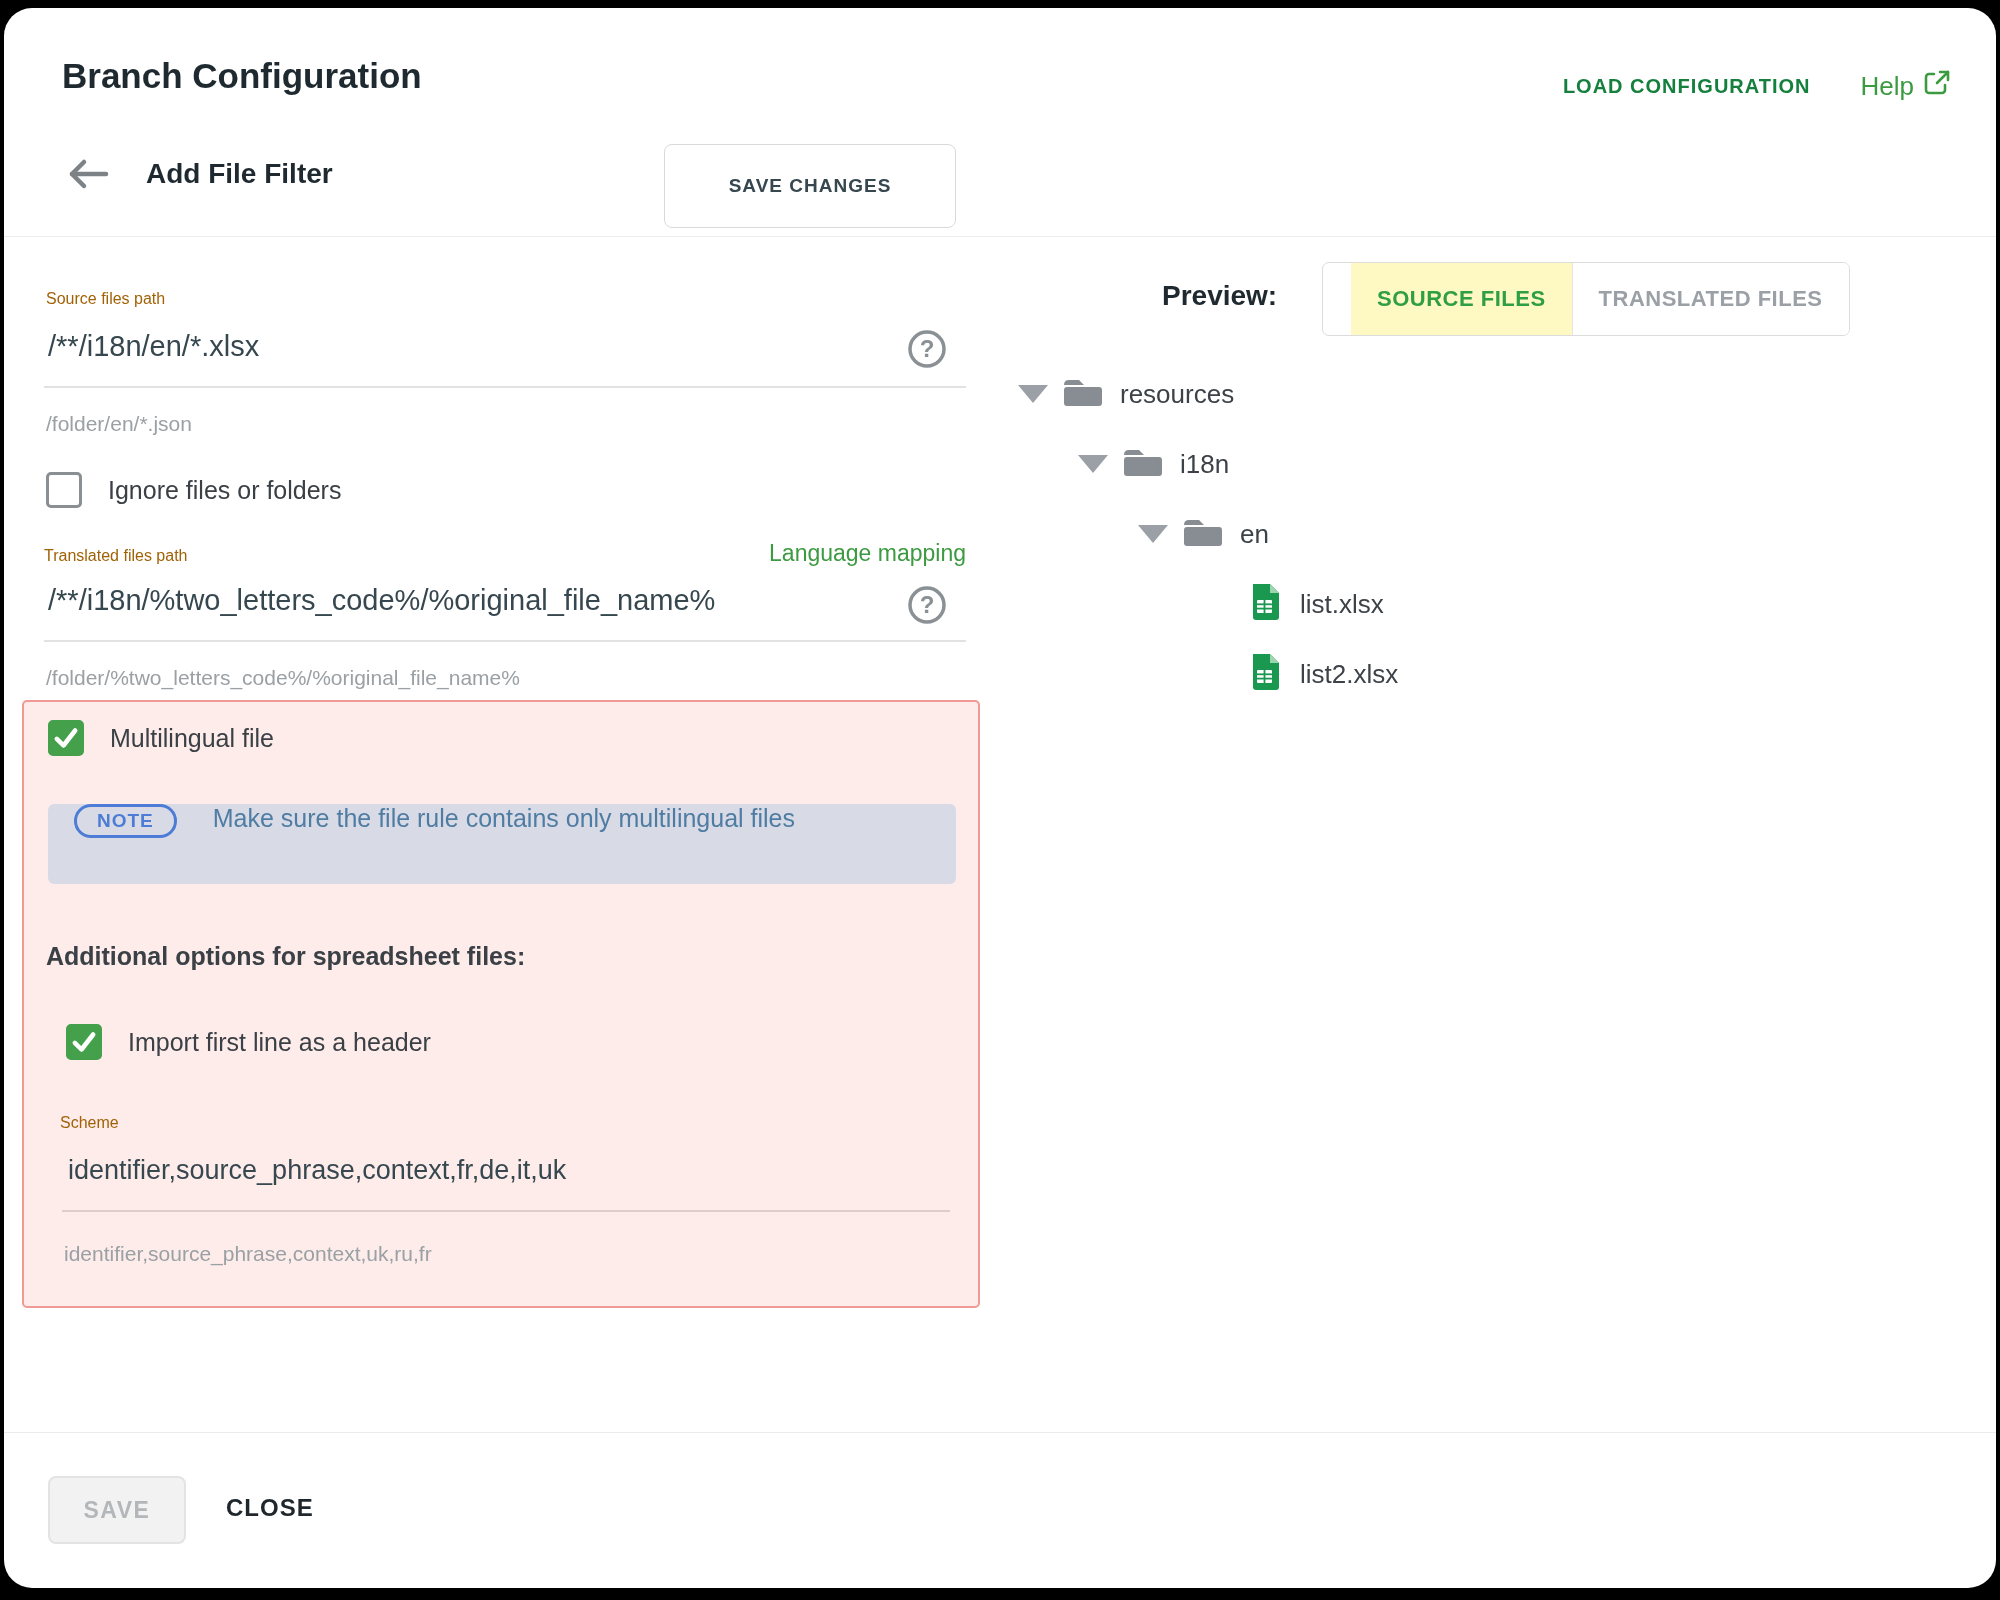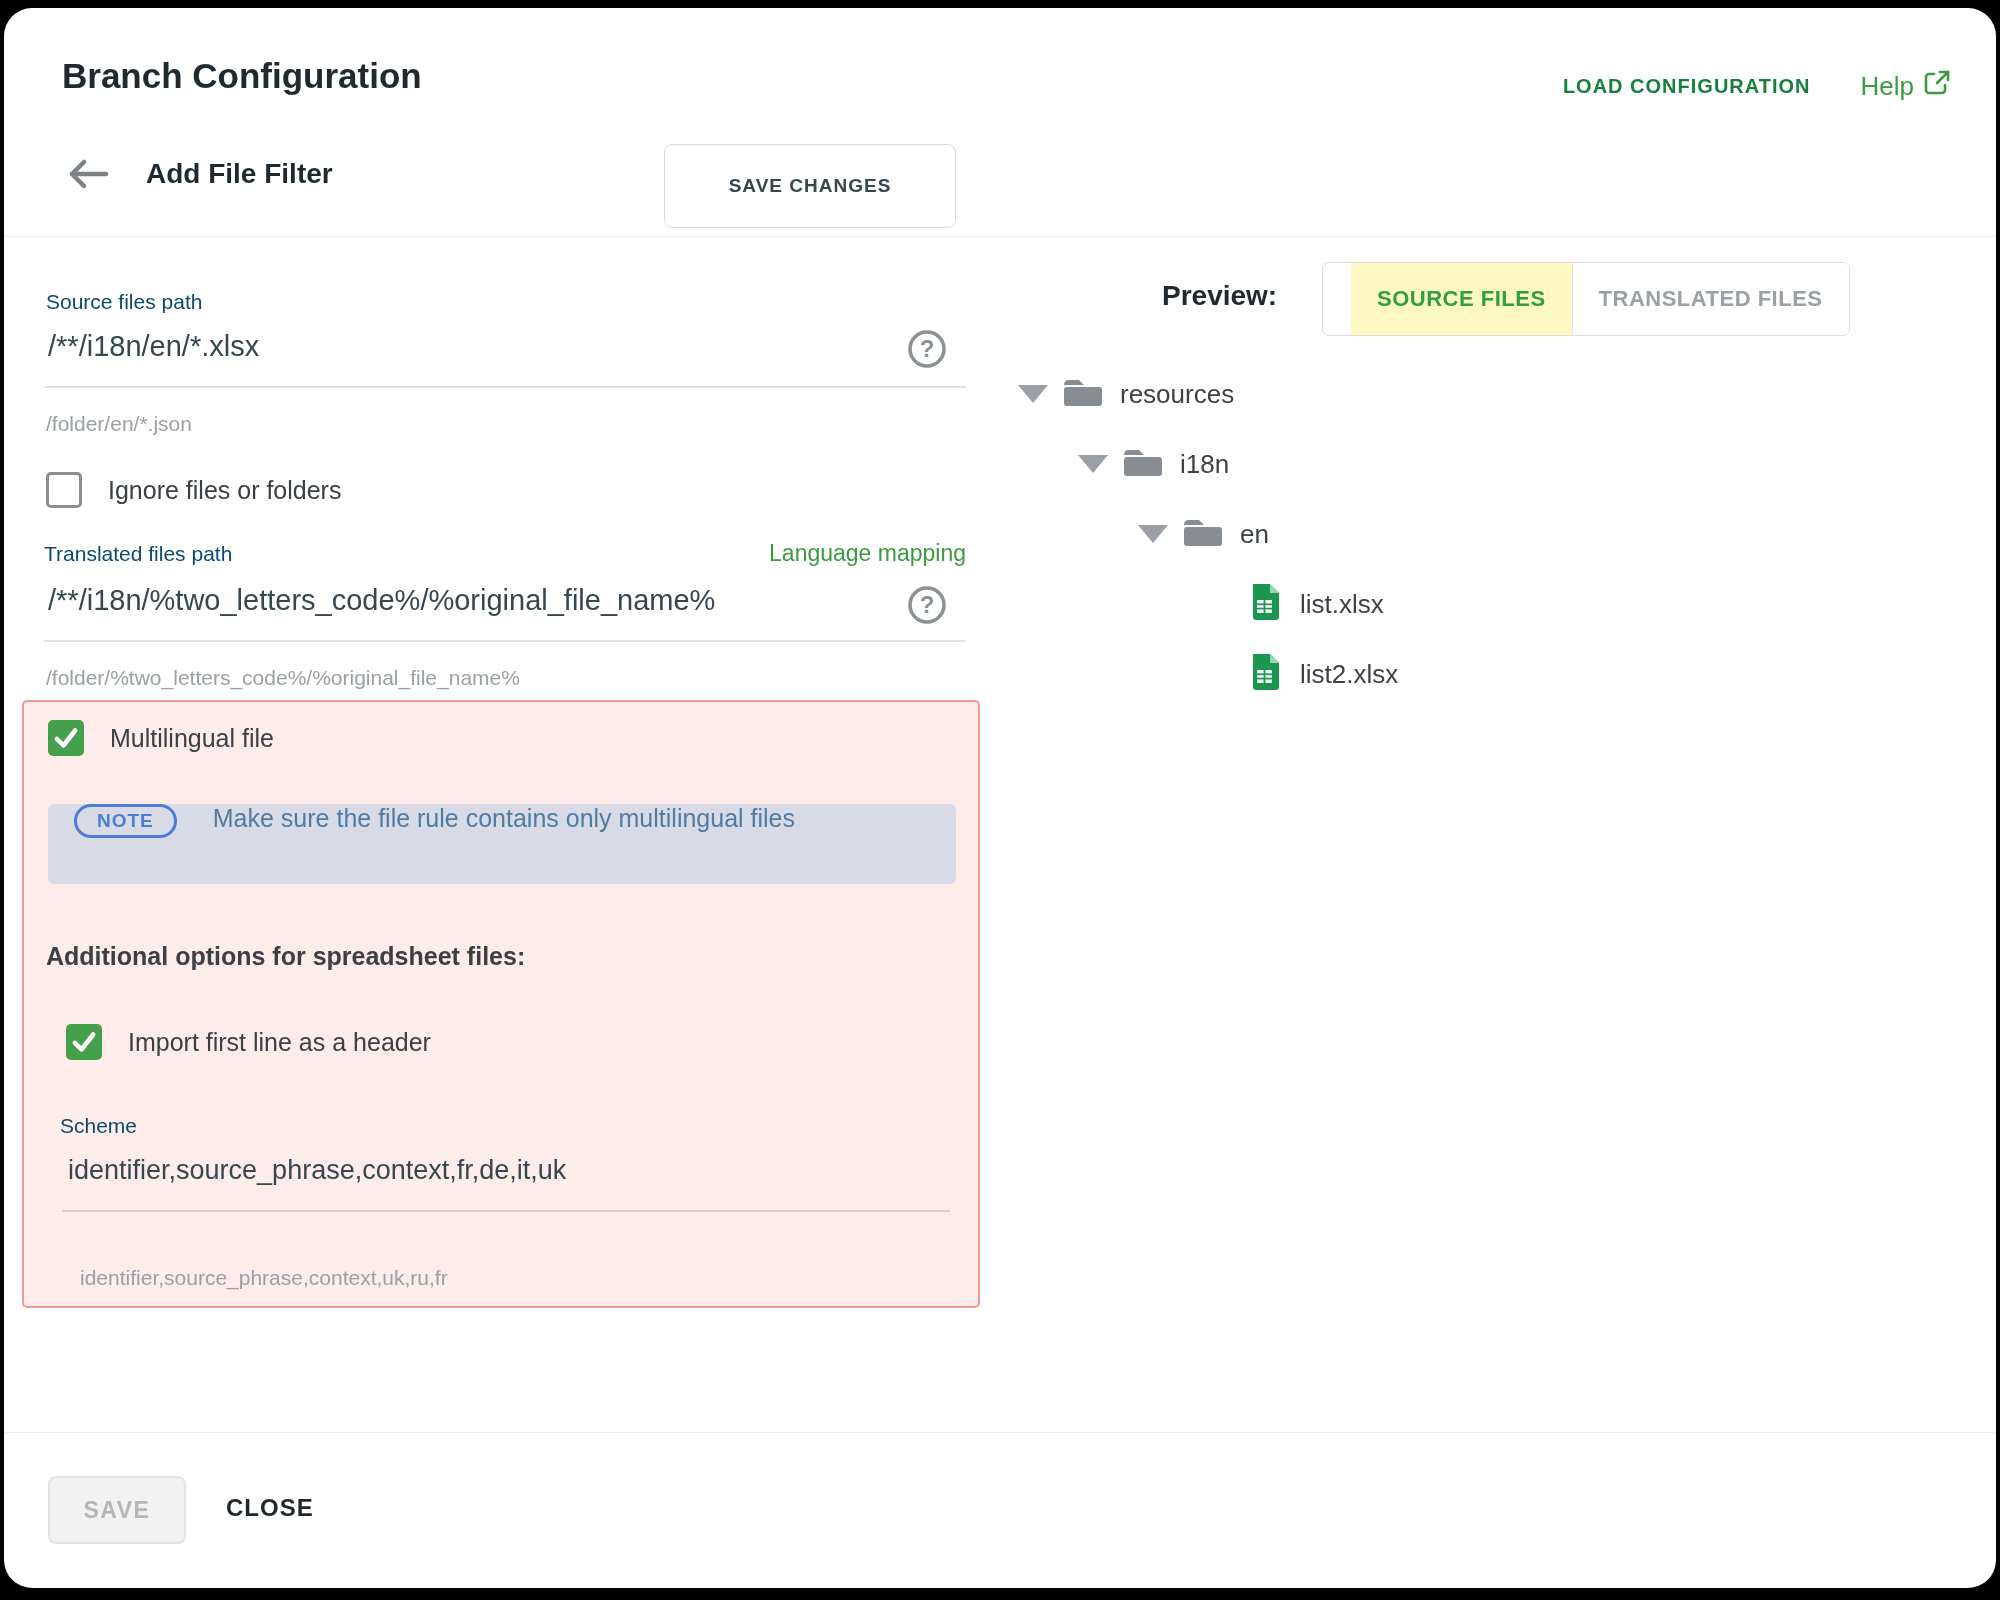--- a/index.html
+++ b/index.html
@@ -19,21 +19,21 @@
   .back-btn { left:58px; top:146px; width:52px; height:40px; cursor:pointer; }
   .subtitle { left:142px; top:150px; font-size:28px; font-weight:700; color:#1f2a30; }
   .save-changes {
     left:660px; top:136px; width:292px; height:84px; background:#fff;
     border:1px solid #d9d9d9; border-radius:8px; font-size:19px; font-weight:700;
     letter-spacing:1px; color:#36474f; display:flex; align-items:center; justify-content:center; cursor:pointer;
   }
   .top-divider { left:0; right:0; top:228px; height:1px; background:#ededed; }
 
   
-  .field-label { font-size:21px; color:#0c4a6e; }
+  .field-label { font-size:16px; color:#a16207; }
   .path-input {
     display:block; width:922px; background:transparent; border:none; outline:none;
     border-bottom:2px solid #e2e2e2; font-family:"Liberation Sans","DejaVu Sans",sans-serif;
     font-size:29px; color:#36474f; padding:0 90px 16px 4px; height:66px;
   }
   .helper { font-size:21px; color:#9aa0a4; }
   .q-icon { width:42px; height:42px; cursor:pointer; }
 
   .lbl-src { left:42px; top:282px; }
   .inp-src { left:40px; top:314px; }
@@ -69,21 +69,21 @@
     font-size:19px; font-weight:700; letter-spacing:1px; color:#4d7cd6; background:transparent;
   }
   .note-text { margin-left:36px; font-size:25px; color:#4f7ca3; }
   .hl-heading { left:22px; top:240px; font-size:25px; font-weight:700; color:#3a4045; }
   .cb-import { left:42px; top:322px; }
   .scheme-label { left:36px; top:412px; }
   .scheme-input {
     left:38px; top:444px; width:888px; border-bottom:2px solid #dfcccb; padding:0 20px 16px 6px;
     font-size:27px;
   }
-  .scheme-helper { left:40px; top:564px;margin-left:16px; }
+  .scheme-helper { left:40px; top:540px; }
 
   
   .preview-label { left:1158px; top:272px; font-size:28px; font-weight:700; color:#1f2a30; }
   .toggle {
     left:1318px; top:254px; height:74px; display:flex; border:1px solid #dcdcdc; border-radius:7px;
     overflow:hidden; background:#fff;
   }
   .toggle .seg {
     display:flex; align-items:center; padding:0 26px; font-size:22px; font-weight:700;
     letter-spacing:0.5px; cursor:pointer; white-space:nowrap;

